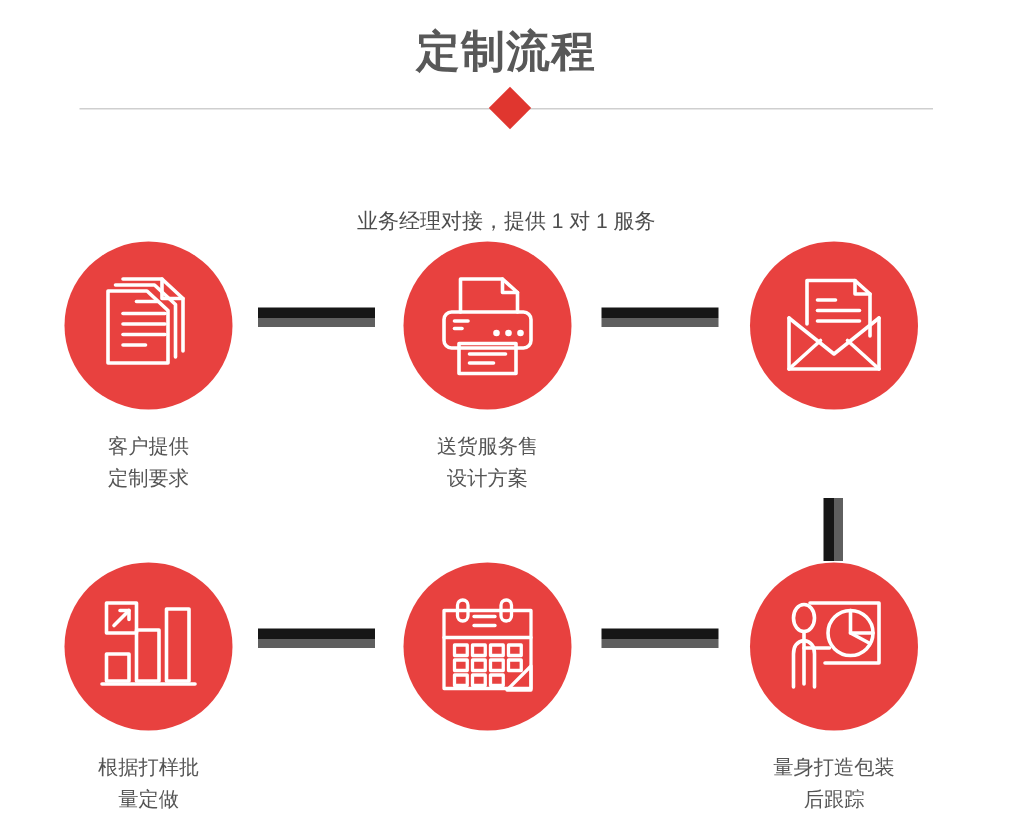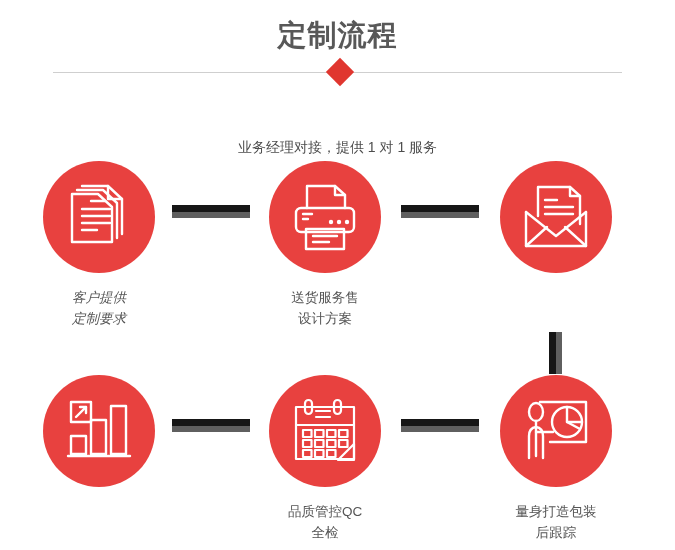--- a/index.html
+++ b/index.html
@@ -91,21 +91,21 @@
     margin-top: 14px;
     font-size: 13.5px;
     color: #555555;
     line-height: 21px;
     white-space: pre-line;
   }
 
   
   .row-top    { top: 161px; }
   .row-bottom { top: 375px; }
-  .col-1 { left: 19px; font-style: italic; }
+  .col-1 { left: 19px; }
   .col-2 { left: 245px; }
   .col-3 { left: 476px; }
 
   
   .connector-h {
     position: absolute;
     width: 78px;
     height: 13px;
   }
   .connector-h .bar-dark {
@@ -243,20 +243,22 @@
         <rect x="6" y="4" width="20" height="20"></rect>
         <path d="M11 19 L21 9"></path>
         <path d="M15 9 H21 V15"></path>
         <rect x="6" y="38" width="15" height="18"></rect>
         <rect x="26" y="22" width="15" height="34"></rect>
         <rect x="46" y="8" width="15" height="48"></rect>
         <path d="M3 58 H65"></path>
       </svg>
     </span>
   </div>
+  <div class="step-label">根据打样批
+量定做</div>
 </div>
 
 <div class="step row-bottom col-2">
   <div class="step-circle">
     <span>
       <svg width="70" height="68" viewBox="0 0 70 68" fill="none" stroke="#ffffff" stroke-width="2.2" stroke-linejoin="round" stroke-linecap="round">
         <rect x="6" y="10" width="58" height="52"></rect>
         <path d="M6 28 H64"></path>
         <rect x="15" y="3" width="7" height="14" rx="3.5"></rect>
         <rect x="44" y="3" width="7" height="14" rx="3.5"></rect>
@@ -270,22 +272,20 @@
         <rect x="25" y="43" width="8.5" height="7"></rect>
         <rect x="37" y="43" width="8.5" height="7"></rect>
         <rect x="49" y="43" width="8.5" height="7"></rect>
         <rect x="13" y="53" width="8.5" height="7"></rect>
         <rect x="25" y="53" width="8.5" height="7"></rect>
         <rect x="37" y="53" width="8.5" height="7"></rect>
         <path d="M48 63 L64 47 V63 Z"></path>
       </svg>
     </span>
   </div>
-  <div class="step-label">品质管控QC
-全检</div>
 </div>
 
 <div class="step row-bottom col-3">
   <div class="step-circle">
     <span>
       <svg width="72" height="70" viewBox="0 0 72 70" fill="none" stroke="#ffffff" stroke-width="2.4" stroke-linejoin="round" stroke-linecap="round">
         <path d="M20 6 H66 V46 H30"></path>
         <ellipse cx="16" cy="16" rx="7" ry="9"></ellipse>
         <path d="M16 25 V60"></path>
         <path d="M9 62 V40 Q9 32 16 31 Q23 32 23 40 V62"></path>

